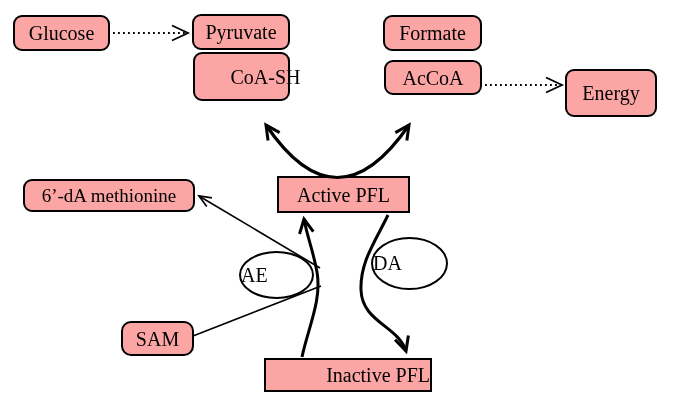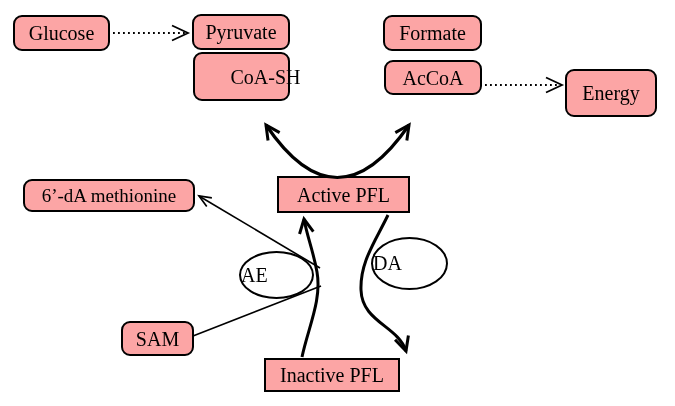--- a/index.html
+++ b/index.html
@@ -21,23 +21,23 @@
     font-size:20px;color:#000;z-index:5;box-sizing:border-box;
   }
   
   .n-glucose{left:13px;top:15px;width:97px;height:36px;}
   .n-pyruvate{left:192px;top:14px;width:98px;height:36px;}
   .n-formate{left:383px;top:15px;width:99px;height:36px;}
   .n-coash{left:193px;top:52px;width:97px;height:49px;padding-left:48px;}
   .n-accoa{left:384px;top:60px;width:98px;height:35px;}
   .n-energy{left:565px;top:69px;width:92px;height:48px;}
   .n-dam{left:23px;top:179px;width:172px;height:33px;font-size:19px;}
-  .n-sam{left:121px;top:321px;width:73px;height:35px;}
+  .n-sam{left:121px;top:321px;width:73px;height:35px;border-radius:10px;}
   .n-activepfl{left:277px;top:176px;width:133px;height:37px;}
-  .n-inactivepfl{left:264px;top:358px;width:136px;height:34px;}
+  .n-inactivepfl{left:264px;top:358px;width:168px;height:34px;justify-content:flex-end;}
   .n-ae{left:239px;top:251px;width:75px;height:48px;}
   .n-da{left:371px;top:237px;width:77px;height:53px;}
   svg.arrows{position:absolute;left:0;top:0;z-index:10;pointer-events:none;}
 </style>
 </head>
 <body>
 
 <div class="canvas">
 
   <div class="node rounded n-glucose">

